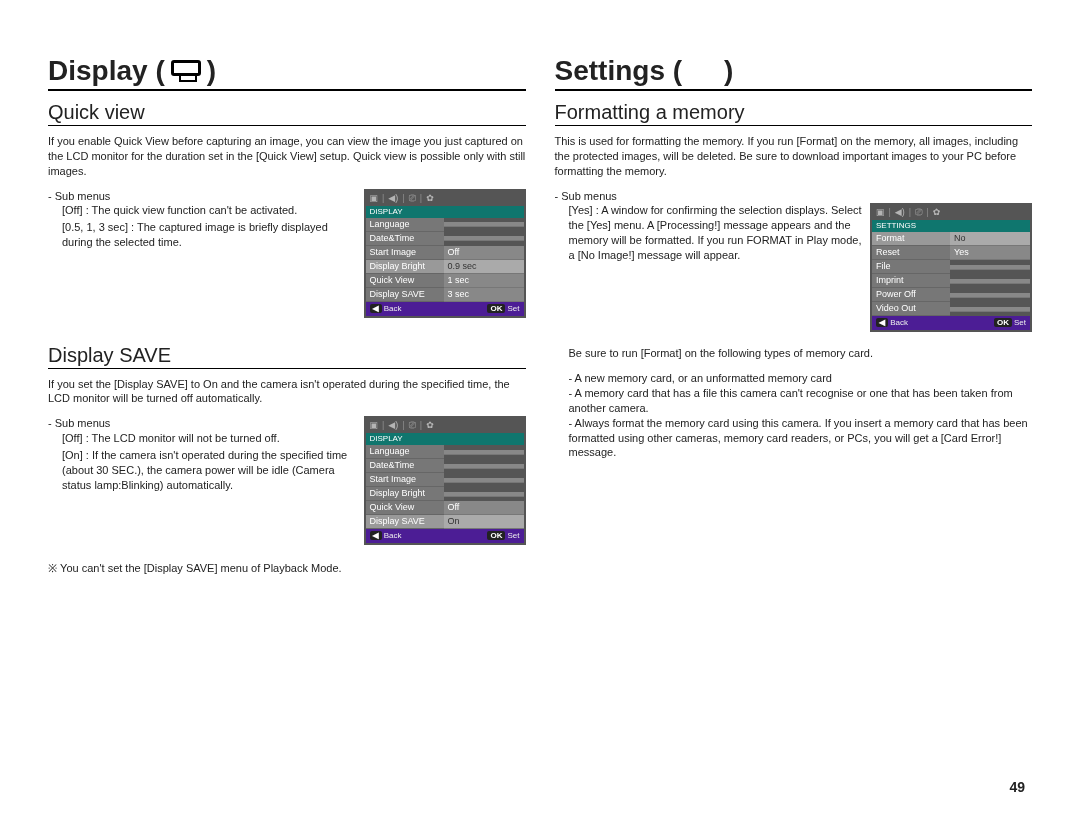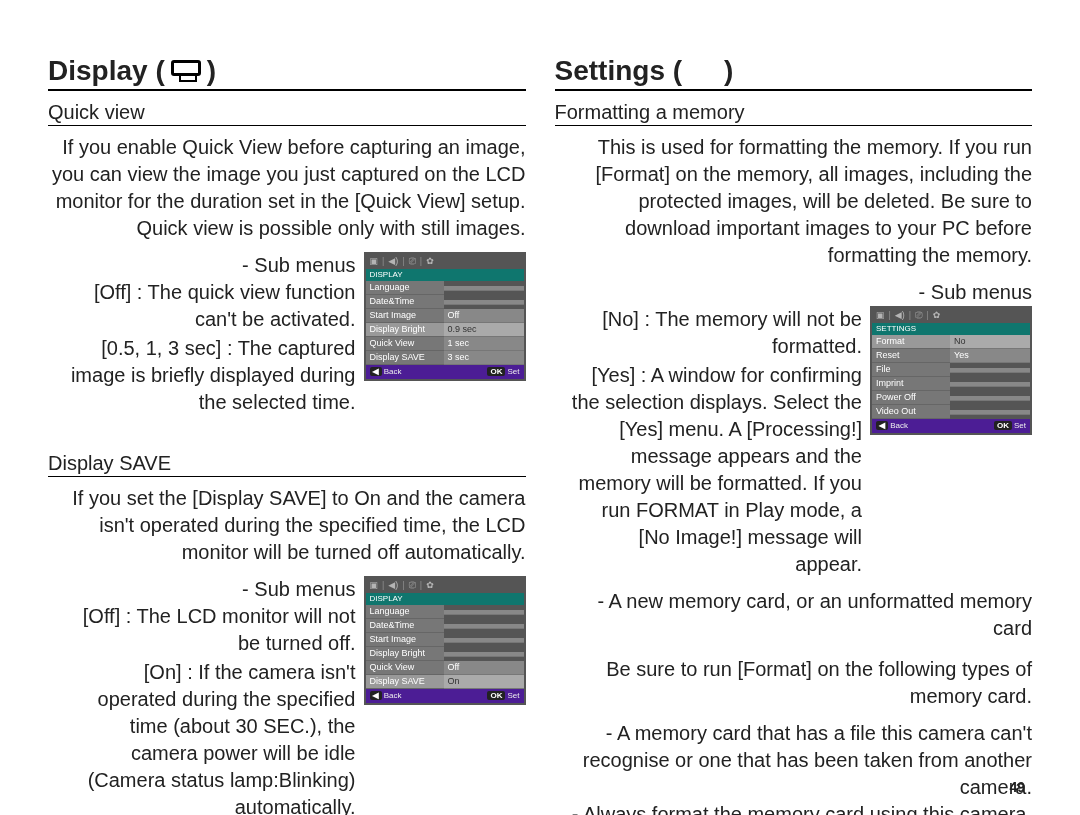--- a/index.html
+++ b/index.html
@@ -31,24 +31,23 @@
     align-items: center;
     gap: 6px;
   }
   .h2 {
     font-size: 20px;
     border-bottom: 1px solid #000;
     padding-bottom: 1px;
     margin: 10px 0 8px 0;
   }
   .body {
-    font-size: 20px;
+    font-size: 11px;
     line-height: 1.35;
     margin: 6px 0 10px 0;
-    text-align: right;
   }
   .body.indent {
     padding-left: 14px;
   }
   .row {
     display: flex;
     align-items: flex-start;
     gap: 8px;
   }
   .row .text { flex: 1; }
@@ -268,24 +267,20 @@
     </div>
 
     <div class="h2">Formatting a memory</div>
     <div class="body">This is used for formatting the memory. If you run [Format] on the memory, all images, including the protected images, will be deleted. Be sure to download important images to your PC before formatting the memory.</div>
 
     <div class="body" style="margin-bottom:0">- Sub menus</div>
     <div class="row">
       <div class="text">
         <div class="body indent" style="margin-top:0">
           <div class="defrow">
-            <span>[No]</span>
-            <span>: The memory will not be formatted.</span>
-          </div>
-          <div class="defrow">
             <span>[Yes]</span>
             <span>: A window for conﬁrming the selection displays. Select the [Yes] menu. A [Processing!] message appears and the memory will be formatted. If you run FORMAT in Play mode, a [No Image!] message will appear.</span>
           </div>
         </div>
       </div>
       <div class="screenshot">
         <div class="tabbar">
           <span>▣</span>
               <span class="sep">|</span>
           <span>◀)</span>
@@ -321,21 +316,21 @@
                 <div class="sr"></div>
               </div>
             </div>
         <div class="sfoot">
           <span><b>◀</b><span>Back</span></span>
           <span><b>OK</b><span>Set</span></span>
         </div>
       </div>
     </div>
 
+    <div class="body indent" style="margin-top:14px">Be sure to run [Format] on the following types of memory card.</div>
     <div class="body indent" style="margin:0">- A new memory card, or an unformatted memory card</div>
-    <div class="body indent" style="margin-top:14px">Be sure to run [Format] on the following types of memory card.</div>
     <div class="body indent" style="margin:0">- A memory card that has a ﬁle this camera can't recognise or one that has been taken from another camera.</div>
     <div class="body indent" style="margin:0">- Always format the memory card using this camera. If you insert a memory card that has been formatted using other cameras, memory card readers, or PCs, you will get a [Card Error!] message.</div>
   </div>
 
 </div>
 <div class="pagenum">49</div>
 </div>
 
 </body></html>

